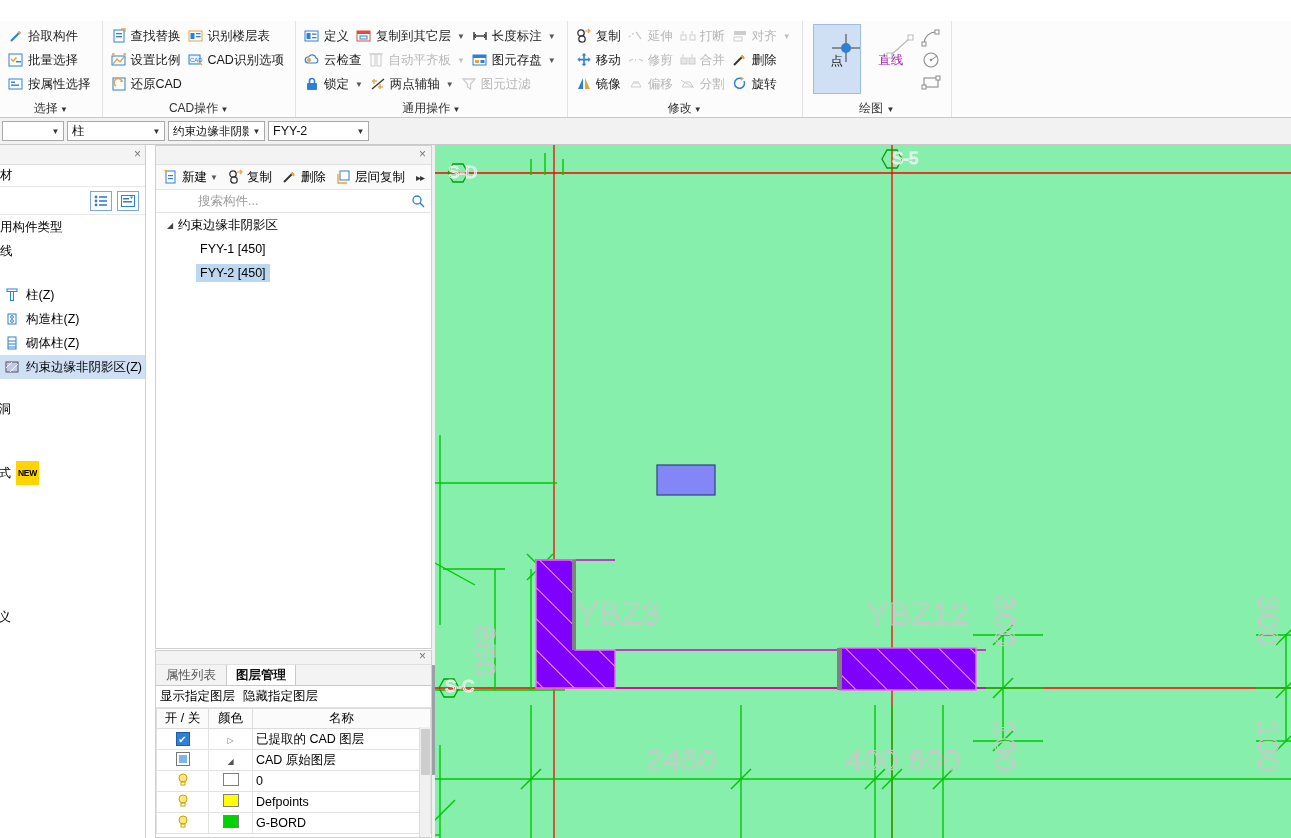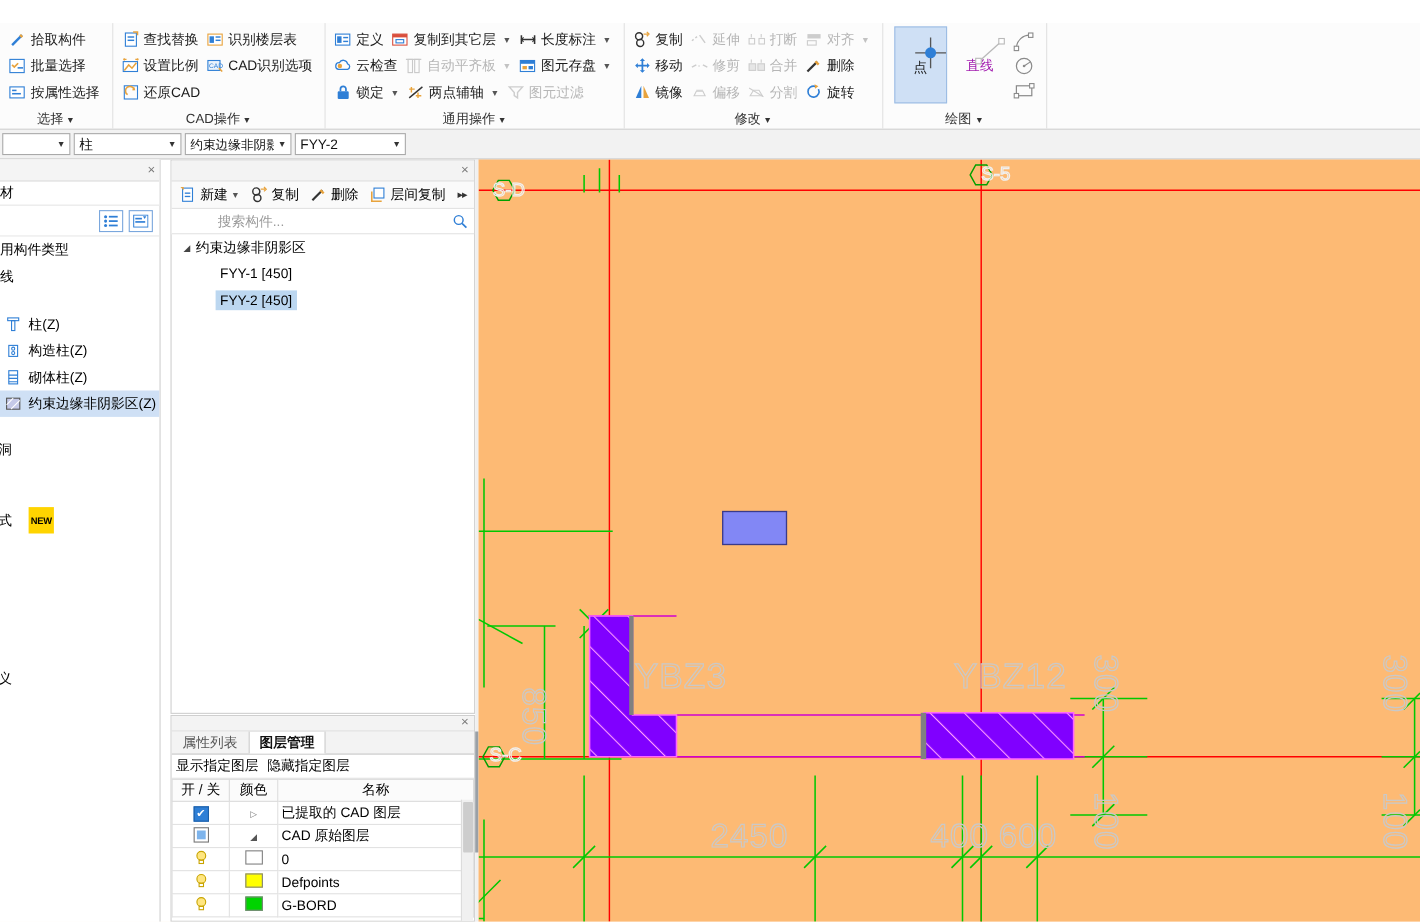--- a/index.html
+++ b/index.html
@@ -83,21 +83,21 @@
   .fs-viewrow { height: 28px; display: flex; align-items: center; justify-content: flex-end;
                 padding-right: 6px; gap: 5px; border-bottom: 1px solid #e8e8e8; }
   .vbtn { width: 22px; height: 20px; border: 1px solid #7aa7dd; background: #fff;
           display: flex; align-items: center; justify-content: center; }
   .fs-line { height: 24px; line-height: 24px; font-size: 12.5px; padding-left: 0; font-family: Liberation Serif, serif; }
   .fs-item { height: 24px; display: flex; align-items: center; gap: 6px;
              padding-left: 4px; font-size: 12.5px; }
   .fs-item.sel { background: #cfe0f5; }
   .fs-gap { height: 20px; }
   .newbadge { background: #ffd400; color: #000; font-size: 8.5px; font-weight: bold;
-              padding: 0 2px; margin-left: 15px; letter-spacing: -0.3px; }
+              padding: 0 2px; margin-left: 5px; letter-spacing: -0.3px; }
 
   
   .cpanel {
     position: absolute; left: 155px; top: 145px; width: 277px; height: 504px;
     background: #fff; border: 1px solid #cfcfcf;
   }
   .pn-head { height: 19px; background: #f3f3f3; border-bottom: 1px solid #e0e0e0;
              position: relative; }
   .pn-head .xclose { position: absolute; right: 5px; top: 1px; font-size: 12px; color: #777; }
   .tabrow { height: 21px; display: flex; align-items: flex-end;
@@ -142,21 +142,21 @@
                     background: #cdcdcd; border-radius: 1px; }
 
   
   .vsplit { position: absolute; left: 432px; top: 145px; width: 3px; height: 693px;
             background: #f0f0f0; }
   .vsplit .grip { position: absolute; left: 0; top: 520px; width: 3px; height: 110px;
                   background: #9aa0a6; }
 
   
   .canvas { position: absolute; left: 435px; top: 145px; width: 856px; height: 693px;
-            background: #fdba74; overflow: hidden; }
+            background: #86efac; overflow: hidden; }
   .canvas svg { display: block; }
 </style>
 </head>
 <body>
 
 <div id="app">
 
 
   <div class="ribbon">
     <div id="ribbon-groups" style="display:flex">

